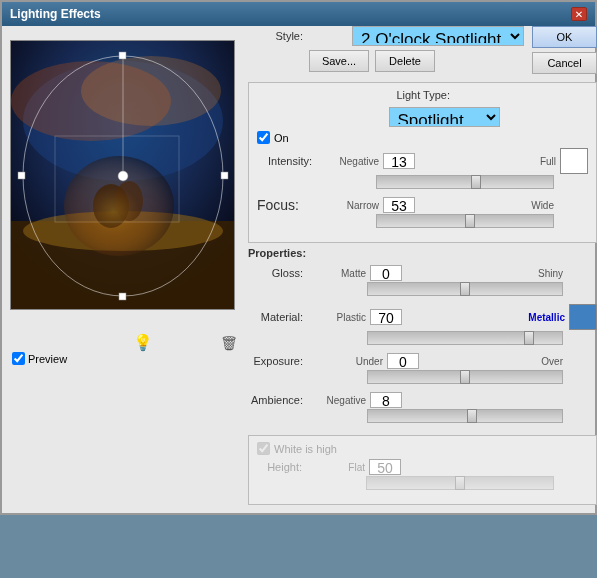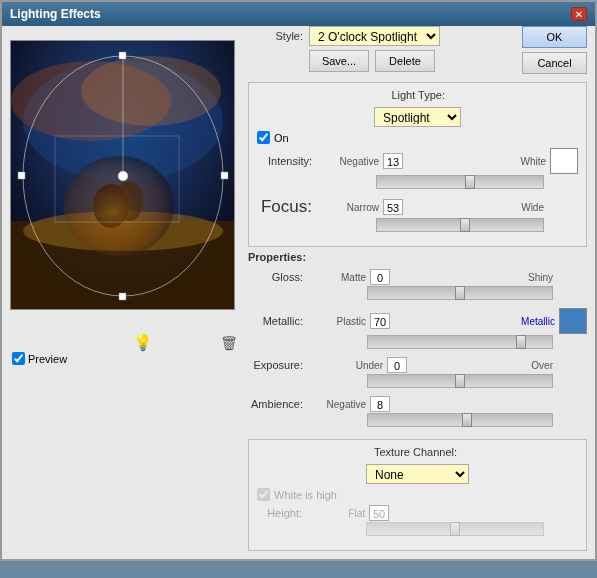--- a/index.html
+++ b/index.html
@@ -87,25 +87,26 @@
       flex-direction: column;
     }
 
     .label-col {
       width: 55px;
       text-align: right;
       color: #333;
     }
 
     select {
-      background: #fef9c3;
+      background: #7dd3fc;
       border: 1px solid #aaa;
       padding: 2px 4px;
-      font-size: 12px;
+      font-size: 17px;
       height: 20px;
+      margin-left: 43px;
     }
 
     .btn {
       background: linear-gradient(to bottom, #f0f0f0, #d8d8d8);
       border: 1px solid #aaa;
       padding: 2px 10px;
       font-size: 11px;
       cursor: pointer;
       height: 22px;
       min-width: 60px;
@@ -143,26 +144,26 @@
     }
 
     .slider-label-left {
       width: 55px;
       text-align: right;
       color: #555;
       font-size: 10px;
     }
 
     .slider-value-box {
-      width: 20px;
+      width: 32px;
       height: 16px;
       background: white;
       border: 1px solid #aaa;
       text-align: center;
-      font-size: 11px;
+      font-size: 14px;
       line-height: 16px;
     }
 
     .slider-label-right {
       flex: 1;
       text-align: right;
       color: #555;
       font-size: 10px;
     }
 
@@ -376,33 +377,33 @@
           <input type="checkbox" checked="" id="on-cb" style="">
           <label for="on-cb">On</label>
         </div>
 
         <div class="slider-group">
           <div class="slider-labels">
             <span class="slider-label-left" style="width:55px;text-align:right;font-size:11px;color:#333;">Intensity:</span>
             <span style="width:4px;"></span>
             <span class="slider-label-left">Negative</span>
             <div class="slider-value-box">13</div>
-            <span class="slider-label-right">White</span>
+            <span class="slider-label-right">Full</span>
             <div class="color-swatch swatch-white"></div>
           </div>
           <div class="slider-row">
             <div class="slider-spacer" style="width:115px;"></div>
             <input type="range" min="-100" max="100" value="13" style="flex: 1 1 0%;">
             <div style="width:30px;"></div>
           </div>
         </div>
 
         <div class="slider-group">
           <div class="slider-labels">
-            <span class="slider-label-left" style="width:55px;text-align:right;font-size:17px;color:#333;">Focus:</span>
+            <span class="slider-label-left" style="width:55px;text-align:left;font-size:14px;color:#333;">Focus:</span>
             <span style="width:4px;"></span>
             <span class="slider-label-left">Narrow</span>
             <div class="slider-value-box">53</div>
             <span class="slider-label-right">Wide</span>
             <div style="width:30px;"></div>
           </div>
           <div class="slider-row">
             <div class="slider-spacer" style="width:115px;"></div>
             <input type="range" min="0" max="100" value="53" style="flex: 1 1 0%;">
             <div style="width:30px;"></div>
@@ -423,24 +424,24 @@
           </div>
           <div class="slider-row">
             <div style="width:115px;"></div>
             <input type="range" min="-100" max="100" value="0" style="flex: 1 1 0%;">
             <div style="width:30px;"></div>
           </div>
         </div>
 
         <div class="slider-group">
           <div class="slider-labels">
-            <span style="width:55px;text-align:right;font-size:11px;color:#333;margin-right:4px;">Metallic:</span>
+            <span style="width:55px;text-align:right;font-size:11px;color:#333;margin-right:4px;">Material:</span>
             <span class="slider-label-left">Plastic</span>
             <div class="slider-value-box">70</div>
-            <span class="slider-label-right" style="color:#0000cc;font-weight:normal;">Metallic</span>
+            <span class="slider-label-right" style="color:#0000cc;font-weight:bold;">Metallic</span>
             <div class="color-swatch swatch-blue"></div>
           </div>
           <div class="slider-row">
             <div style="width:115px;"></div>
             <input type="range" min="-100" max="100" value="70" style="flex: 1 1 0%;">
             <div style="width:30px;"></div>
           </div>
         </div>
 
         <div class="slider-group">
@@ -467,24 +468,20 @@
           </div>
           <div class="slider-row">
             <div style="width:115px;"></div>
             <input type="range" min="-100" max="100" value="8" style="flex: 1 1 0%;">
             <div style="width:30px;"></div>
           </div>
         </div>
       </div>
 
       <div class="texture-section">
-        <div class="form-row" style="margin-bottom:4px;">
-          <span style="font-size:11px;color:#333;margin-right:4px;">Texture Channel:</span>
-          <select><option>None</option><option>Red</option><option>Green</option><option>Blue</option><option>Transparency</option></select>
-        </div>
         <div class="checkbox-row">
           <input type="checkbox" checked="" disabled="" id="wih-cb" style="">
           <label for="wih-cb" class="disabled-text">White is high</label>
         </div>
 
         <div class="slider-group">
           <div class="slider-labels">
             <span style="width:45px;text-align:right;font-size:11px;color:#aaa;margin-right:4px;">Height:</span>
             <span class="slider-label-left disabled-text">Flat</span>
             <div class="slider-value-box" style="color:#aaa;">50</div>

